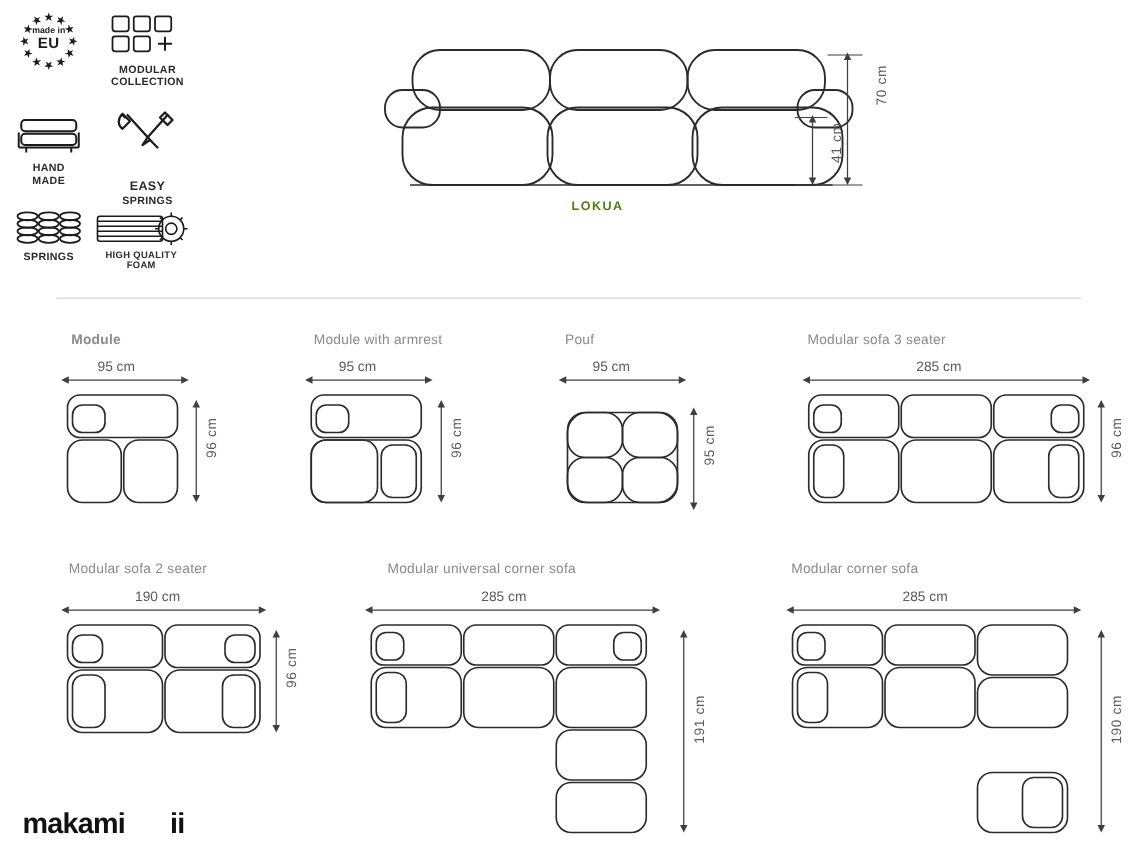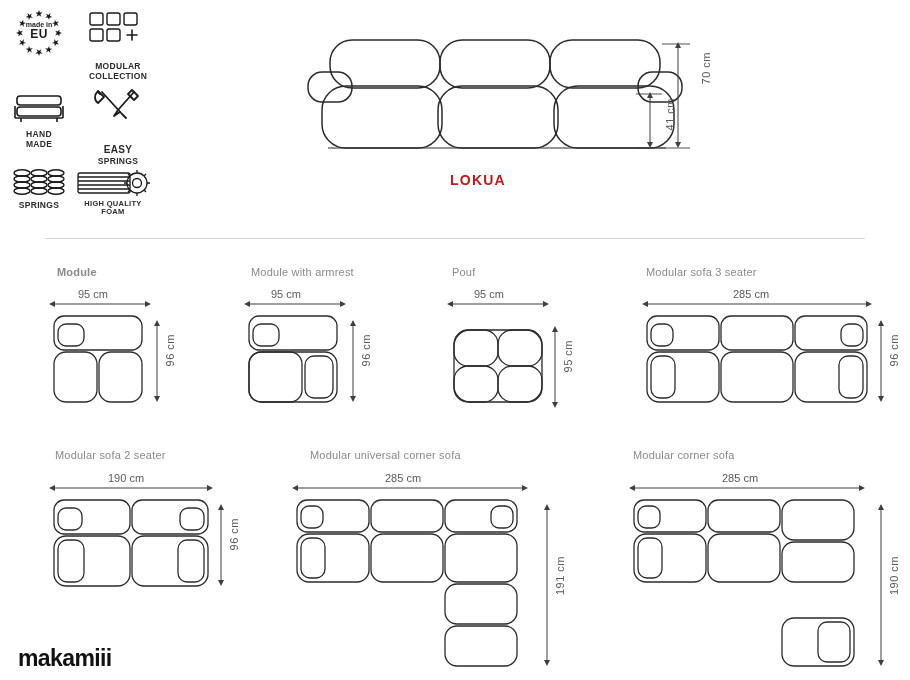--- a/index.html
+++ b/index.html
@@ -28,24 +28,24 @@
   
   .eu{position:relative;width:62px;height:50px;}
   .eu .eutext{position:absolute;left:0;top:13px;width:62px;text-align:center;font-size:7px;font-weight:bold;color:#1b1b1b;line-height:1.05;}
   .eu .eubig{font-size:12px;font-weight:bold;letter-spacing:.5px;}
 
   
   .divider{position:absolute;left:45px;top:238px;width:820px;height:1px;background:#d8d8d8;}
 
   
   .brand{position:absolute;left:18px;top:645px;font-size:23px;font-weight:bold;color:#111;letter-spacing:-0.6px;}
-  .brand .dots{color:#111;}
+  .brand .dots{color:#111;margin-left:36px;}
 
   
-  .hero-title{position:absolute;left:378px;top:172px;width:200px;text-align:center;font-size:14px;font-weight:bold;letter-spacing:1.2px;color:#b91c1c;}
+  .hero-title{position:absolute;left:378px;top:160px;width:200px;text-align:center;font-size:10px;font-weight:bold;letter-spacing:1.2px;color:#4d7c0f;}
 </style>
 </head>
 <body>
 
 <div class="canvas">
 
   <div class="badges">
 
     <div class="badge" style="left:8px;top:8px;">
       <div class="eu">
@@ -83,21 +83,21 @@
             <rect x="37" y="3" width="13" height="12" rx="2"></rect>
             <rect x="3" y="19" width="13" height="12" rx="2"></rect>
             <rect x="20" y="19" width="13" height="12" rx="2"></rect>
           </g>
           <g stroke="#1b1b1b" stroke-width="1.6" stroke-linecap="round">
             <line x1="40" y1="25" x2="50" y2="25"></line>
             <line x1="45" y1="20" x2="45" y2="30"></line>
           </g>
         </svg>
       </div>
-      <div class="cap" style="margin-top:12px;">
+      <div class="cap" style="margin-top:1px;">
         <span>MODULAR</span><br><span>COLLECTION</span>
       </div>
     </div>
 
     <div class="badge" style="left:10px;top:90px;width:58px;">
       <div>
         <svg width="52" height="36" viewBox="0 0 52 36" style="margin:0 auto;">
           <g fill="none" stroke="#1b1b1b" stroke-width="1.6" stroke-linejoin="round">
             <rect x="4" y="6" width="44" height="9" rx="3"></rect>
             <rect x="4" y="17" width="44" height="9" rx="3"></rect>

